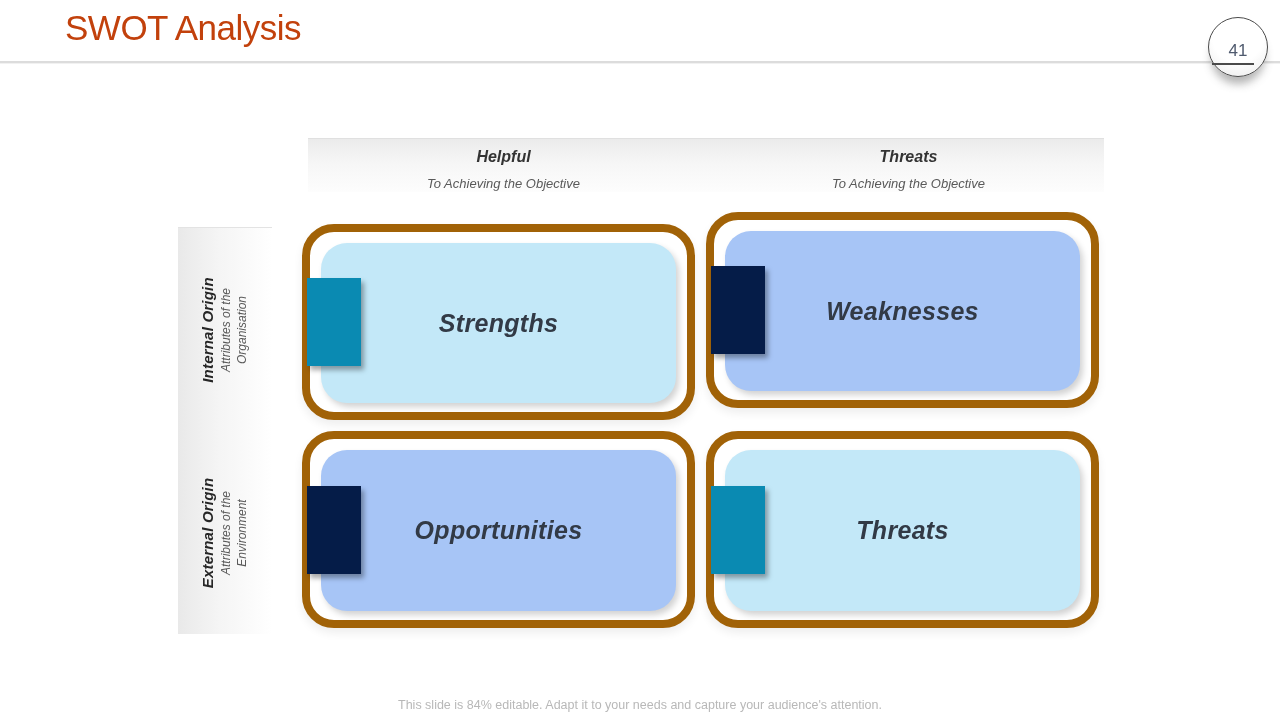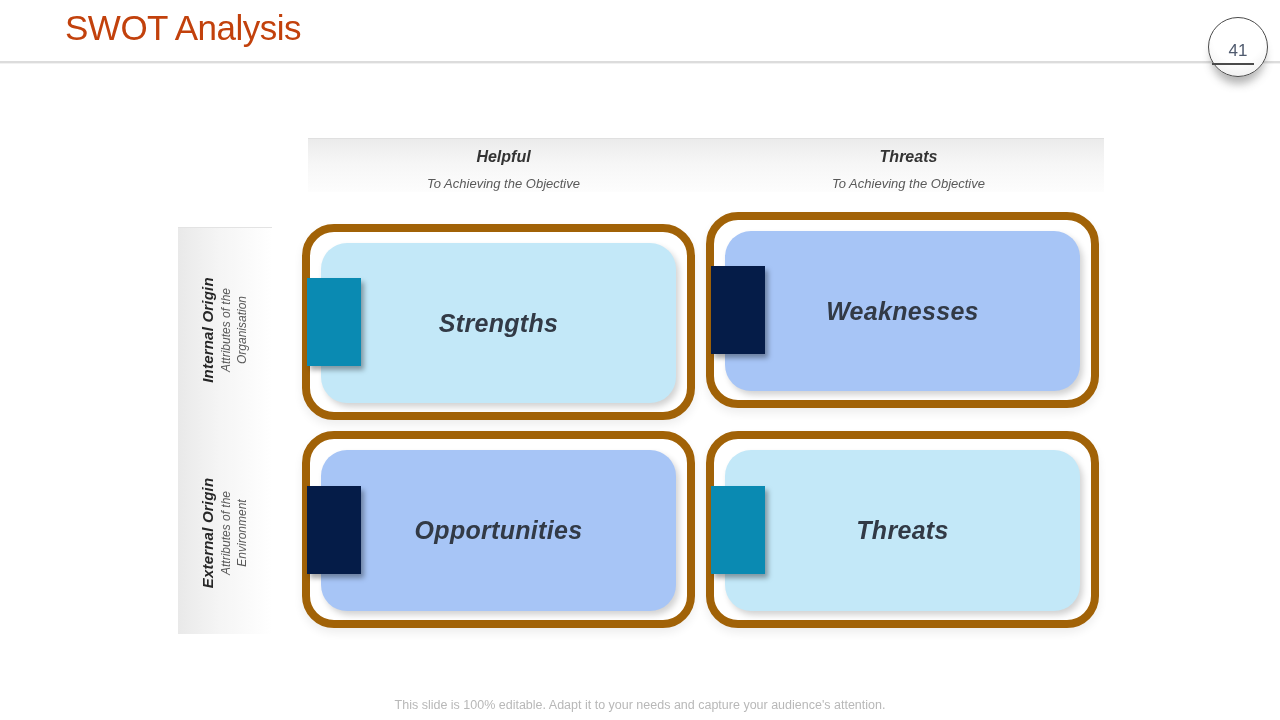--- a/index.html
+++ b/index.html
@@ -144,13 +144,13 @@
   <div class="quad-tab" style="background-color: rgb(5, 28, 72);"></div>
 </div>
 
 <div class="quad" id="quad-t">
   <div class="quad-inner" style="background-color: rgb(195, 232, 248);">
     <span class="quad-label">Threats</span>
   </div>
   <div class="quad-tab" style="background-color: rgb(10, 138, 178);"></div>
 </div>
 
-<div class="footer-note">This slide is 100% editable. Adapt it to your needs and capture your audience's attention.</div>
+<div class="footer-note">This slide is 84% editable. Adapt it to your needs and capture your audience's attention.</div>
 
 </body></html>

